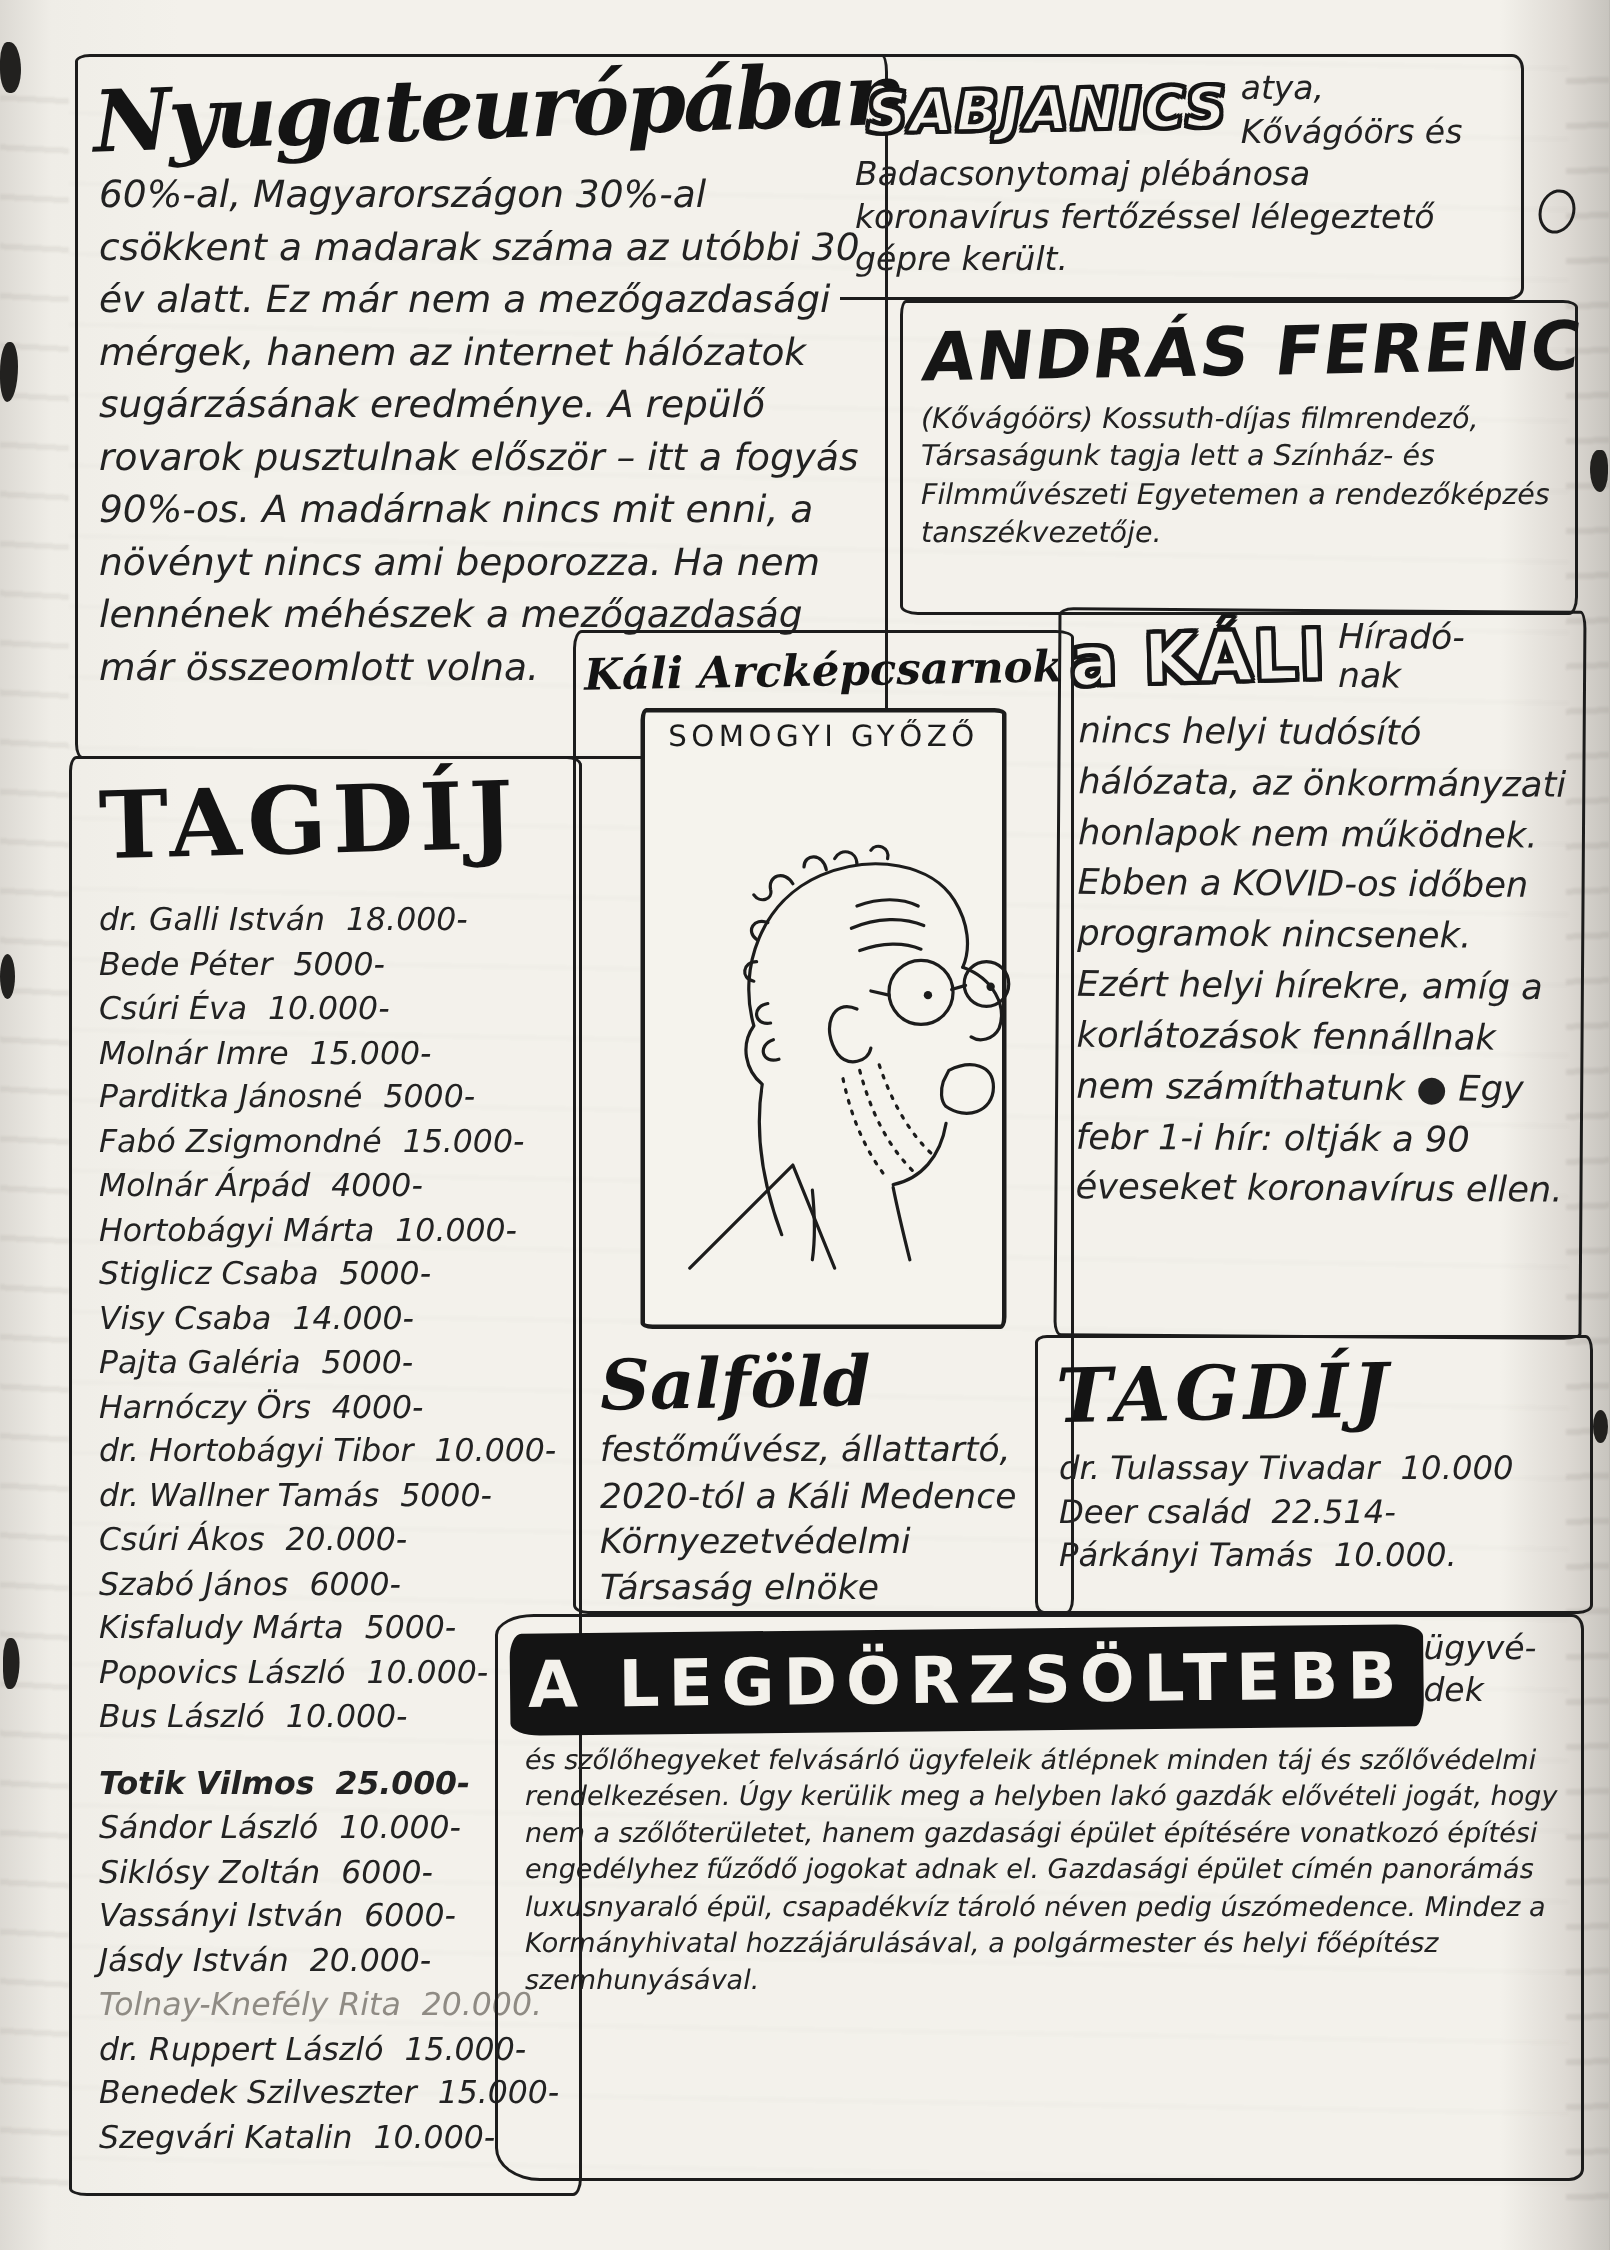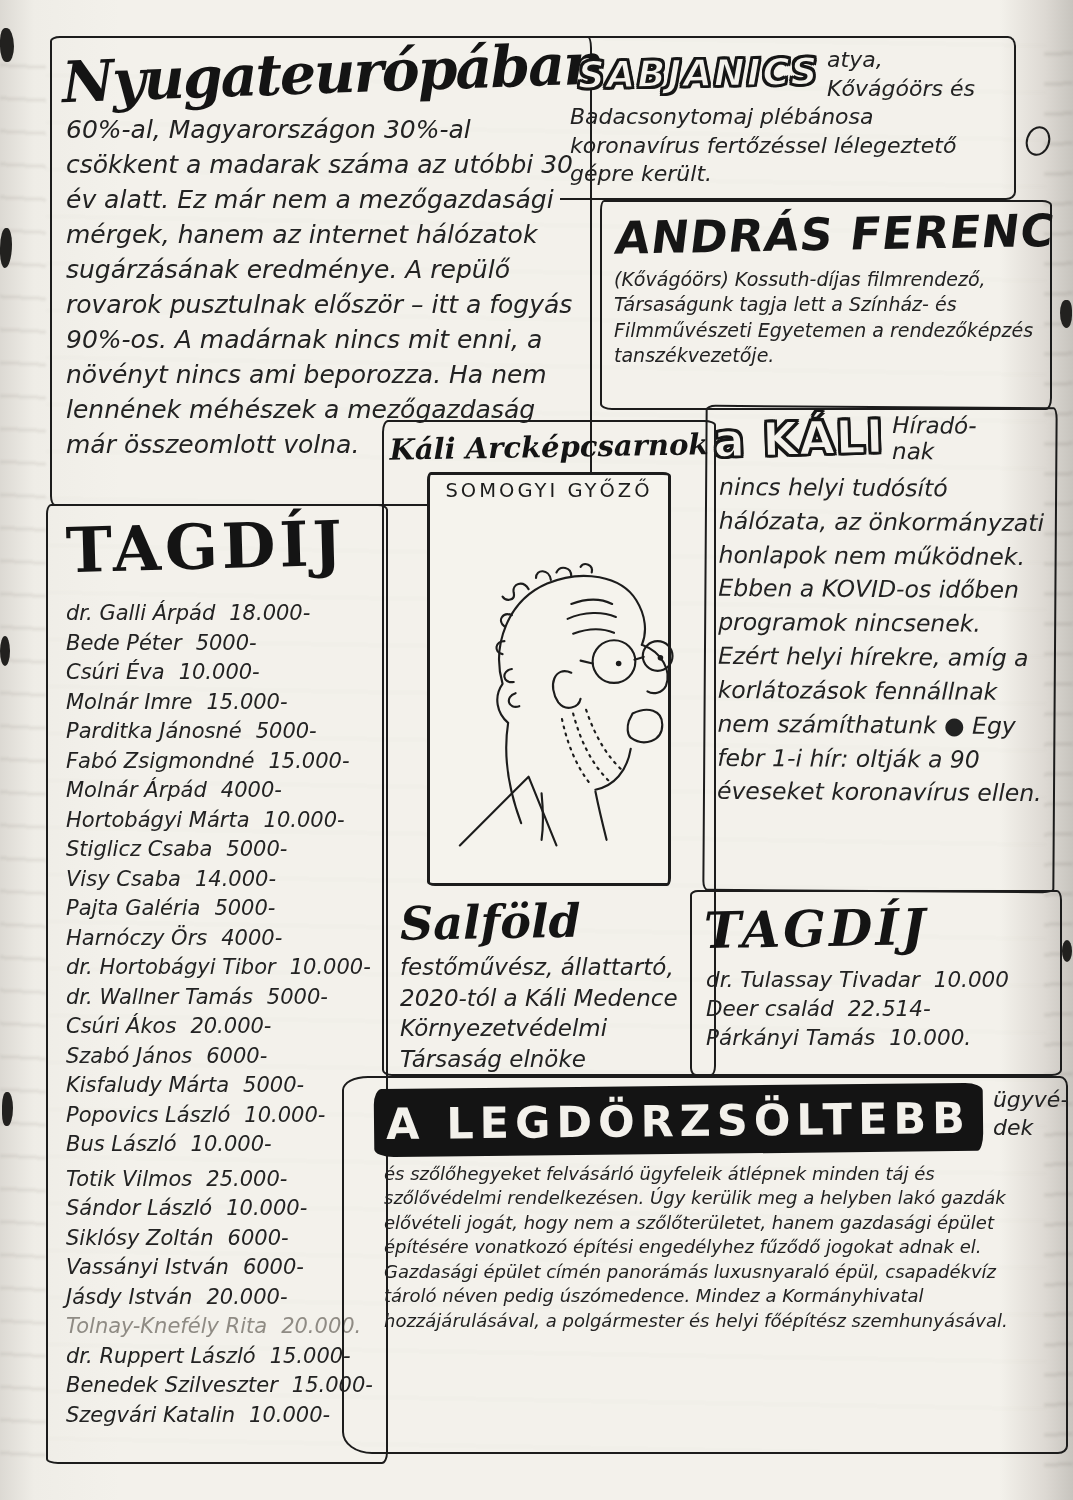--- a/index.html
+++ b/index.html
@@ -50,33 +50,33 @@
   .frame svg{display:block;margin:2px auto 0 auto;}
   .a-port .cap-hl{font-size:46px;margin:8px 0 0 16px;transform:rotate(-1deg);}
   .a-port .cap{margin:4px 16px 0 16px;font-size:23px;line-height:1.33;}
 
   
   .a-fee-l{left:46px;top:504px;width:342px;height:960px;border-radius:5px 10px 6px 12px/10px 6px 12px 5px;}
   .a-fee-l .hl{font-size:62px;letter-spacing:4px;margin:4px 0 0 18px;transform:rotate(-1.5deg);font-style:normal;}
   .fee-list{margin:16px 8px 0 18px;font-size:21px;line-height:29.5px;}
   .fee-row{display:flex;white-space:nowrap;}
   .fee-amt{margin-left:14px;}
-  .fee-row.gap{margin-top:5px;}
+  .fee-row.gap{margin-top:15px;font-weight:bold;}
   .fee-row.muted{color:#8f8b84;}
 
   
   .a-fee-r{left:690px;top:890px;width:372px;height:186px;border-radius:8px 5px 10px 6px/5px 10px 6px 8px;}
   .a-fee-r .hl{font-size:50px;letter-spacing:3px;margin:6px 0 0 12px;transform:rotate(-1deg);}
   .a-fee-r .fee-list{margin:8px 4px 0 14px;font-size:21.5px;line-height:29px;}
 
   
-  .a-leg{left:342px;top:1076px;width:726px;height:378px;border-radius:26px 8px 10px 30px/14px 10px 8px 22px;padding-left:22px;}
+  .a-leg{left:330px;top:1076px;width:726px;height:378px;border-radius:26px 8px 10px 30px/14px 10px 8px 22px;}
   .band-row{display:flex;align-items:flex-start;padding:8px 6px 0 8px;}
   .band{background:#141414;color:#f3f1eb;font-weight:bold;font-size:43px;letter-spacing:6px;padding:10px 12px 8px 12px;white-space:nowrap;transform:rotate(-.6deg);border-radius:8px 18px 6px 20px/16px 8px 18px 8px;}
-  .band-suffix{margin-left:10px;font-size:22px;line-height:1.25;}
+  .band-suffix{font-size:22px;line-height:1.25;}
   .a-leg .bd{padding:8px 14px 0 18px;font-size:18px;line-height:1.36;}
 </style>
 </head>
 <body>
 
 <div class="page">
 
   <div class="ghost" style="left:0;top:50px;width:46px;height:1420px;opacity:.55;
               background:repeating-linear-gradient(3deg,transparent 0 15px,rgba(110,104,94,.16) 15px 19px,transparent 19px 33px);"></div>
   <div class="ghost" style="left:1044px;top:40px;width:29px;height:1440px;opacity:.6;
@@ -170,21 +170,21 @@
       </svg>
     </div>
     <div class="cap-hl h-cursive">Salföld</div>
     <div class="cap hand">festőművész, állattartó, 2020-tól a Káli Medence Környezetvédelmi Társaság elnöke</div>
   </div>
 
   <div class="box a-fee-l">
     <div class="hl h-cursive">TAGDÍJ</div>
     <div class="fee-list hand">
         <div class="fee-row">
-        <span class="fee-name">dr. Galli Árpád</span>
+        <span class="fee-name">dr. Galli István</span>
         <span class="fee-amt">18.000-</span>
       </div>
         <div class="fee-row">
         <span class="fee-name">Bede Péter</span>
         <span class="fee-amt">5000-</span>
       </div>
         <div class="fee-row">
         <span class="fee-name">Csúri Éva</span>
         <span class="fee-amt">10.000-</span>
       </div>

